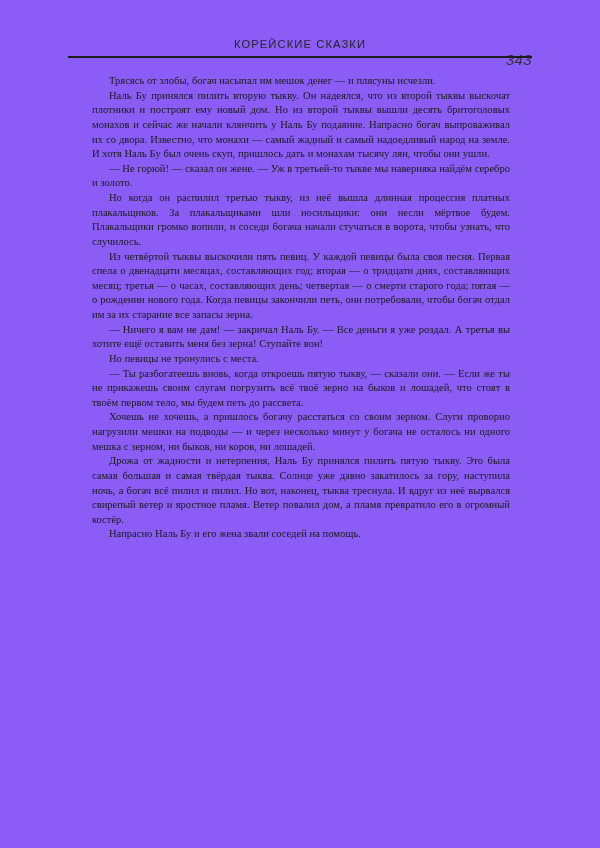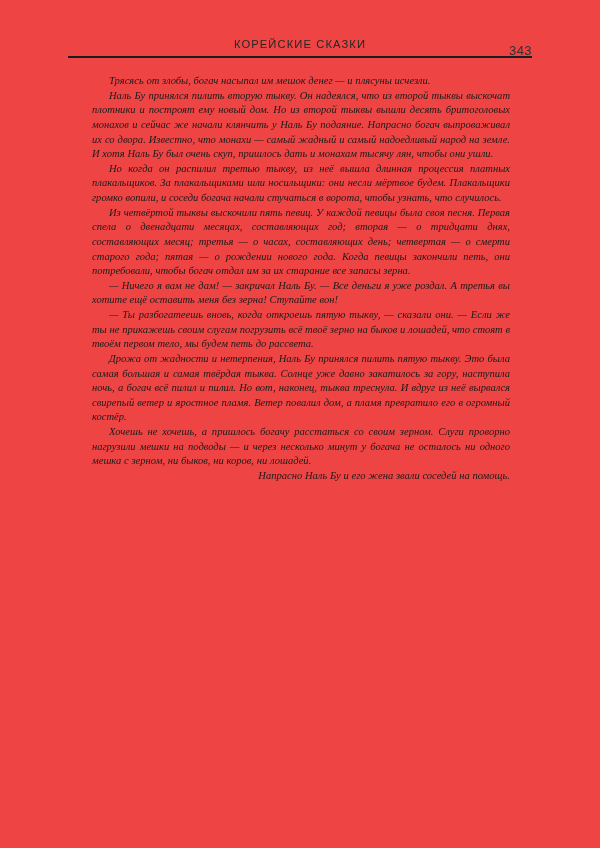--- a/index.html
+++ b/index.html
@@ -14,21 +14,21 @@
     color: #1a1a1a;
     overflow: hidden;
   }
 
   .page {
     position: relative;
     width: 600px;
     height: 848px;
     box-sizing: border-box;
     padding: 12px;
-    background: #ef4444;
+    background: #8b5cf6;
   }
 
   
   .running-head {
     position: absolute;
     left: 68px;
     right: 68px;
     top: 33px;
     height: 22px;
     display: flex;
@@ -39,25 +39,26 @@
     font-family: "Liberation Sans", "DejaVu Sans", sans-serif;
     font-size: 11.2px;
     letter-spacing: 1.1px;
     color: #262626;
     text-transform: uppercase;
     white-space: nowrap;
   }
   .folio {
     position: absolute;
     right: 0;
-    top: 10px;
+    top: 18px;
     font-family: "Liberation Sans", "DejaVu Sans", sans-serif;
-    font-size: 13px;
+    font-size: 15px;
     letter-spacing: 0.4px;
     color: #303030;
+    font-style: italic;
   }
   .head-rule {
     position: absolute;
     left: 68px;
     right: 68px;
     top: 56px;
     height: 2px;
     background: #1c1c1c;
   }
 
@@ -70,44 +71,45 @@
   }
   p.para {
     margin: 0;
     font-size: 10.55px;
     line-height: 14.62px;
     text-align: justify;
     text-indent: 17px;
     hyphens: manual;
     word-spacing: 0.1px;
     color: #1b1b1b;
-    font-style: italic;
   }
   p.para:last-child {
-    text-align: right;
+    text-align: left;
   }
   
 </style>
 </head>
 <body>
 
 <div class="page">
 
   <div class="running-head">
     <span class="running-head-title">КОРЕЙСКИЕ СКАЗКИ</span>
     <span class="folio">343</span>
   </div>
 
   <div class="head-rule"></div>
 
   <div class="textblock" id="textblock">
       <p class="para">Трясясь от злобы, богач насыпал им мешок денег — и плясуны исчезли.</p>
       <p class="para">Наль Бу принялся пилить вторую тыкву. Он надеялся, что из второй тыквы выскочат плотники и построят ему новый дом. Но из второй тыквы вышли десять бритоголовых монахов и сейчас же начали клянчить у Наль Бу подаяние. Напрасно богач выпроваживал их со двора. Известно, что монахи — самый жадный и самый надоедливый народ на земле. И хотя Наль Бу был очень скуп, пришлось дать и монахам тысячу лян, чтобы они ушли.</p>
+      <p class="para">— Не горюй! — сказал он жене. — Уж в третьей-то тыкве мы наверняка найдём серебро и золото.</p>
       <p class="para">Но когда он распилил третью тыкву, из неё вышла длинная процессия платных плакальщиков. За плакальщиками шли носильщики: они несли мёртвое будем. Плакальщики громко вопили, и соседи богача начали стучаться в ворота, чтобы узнать, что случилось.</p>
       <p class="para">Из четвёртой тыквы выскочили пять певиц. У каждой певицы была своя песня. Первая спела о двенадцати месяцах, составляющих год; вторая — о тридцати днях, составляющих месяц; третья — о часах, составляющих день; четвертая — о смерти старого года; пятая — о рождении нового года. Когда певицы закончили петь, они потребовали, чтобы богач отдал им за их старание все запасы зерна.</p>
       <p class="para">— Ничего я вам не дам! — закричал Наль Бу. — Все деньги я уже роздал. А третья вы хотите ещё оставить меня без зерна! Ступайте вон!</p>
+      <p class="para">Но певицы не тронулись с места.</p>
       <p class="para">— Ты разбогатеешь вновь, когда откроешь пятую тыкву, — сказали они. — Если же ты не прикажешь своим слугам погрузить всё твоё зерно на быков и лошадей, что стоят в твоём первом тело, мы будем петь до рассвета.</p>
+      <p class="para">Хочешь не хочешь, а пришлось богачу расстаться со своим зерном. Слуги проворно нагрузили мешки на подводы — и через несколько минут у богача не осталось ни одного мешка с зерном, ни быков, ни коров, ни лошадей.</p>
       <p class="para">Дрожа от жадности и нетерпения, Наль Бу принялся пилить пятую тыкву. Это была самая большая и самая твёрдая тыква. Солнце уже давно закатилось за гору, наступила ночь, а богач всё пилил и пилил. Но вот, наконец, тыква треснула. И вдруг из неё вырвался свирепый ветер и яростное пламя. Ветер повалил дом, а пламя превратило его в огромный костёр.</p>
-      <p class="para">Хочешь не хочешь, а пришлось богачу расстаться со своим зерном. Слуги проворно нагрузили мешки на подводы — и через несколько минут у богача не осталось ни одного мешка с зерном, ни быков, ни коров, ни лошадей.</p>
       <p class="para">Напрасно Наль Бу и его жена звали соседей на помощь.</p>
     </div>
 
 </div>
 
 </body></html>

